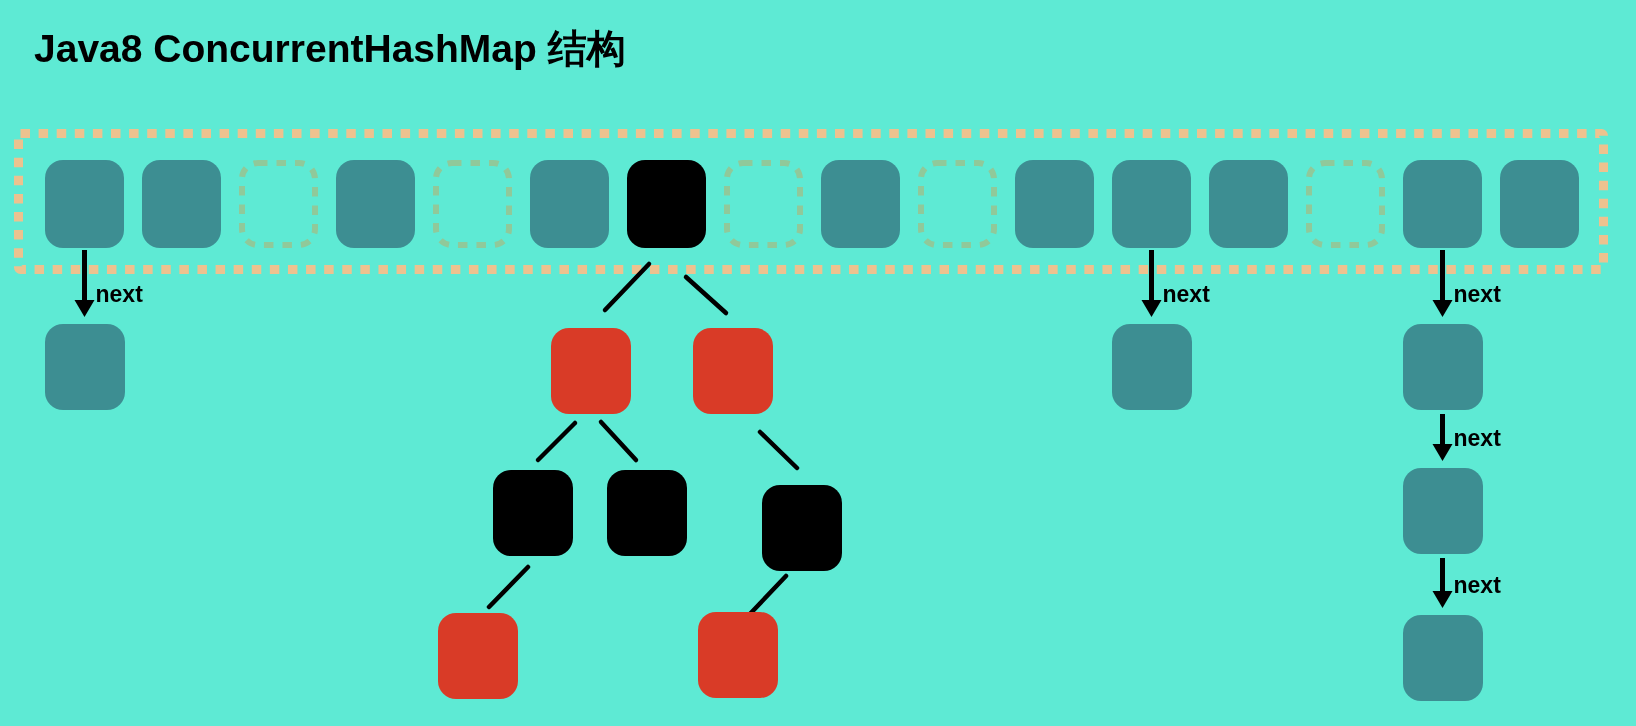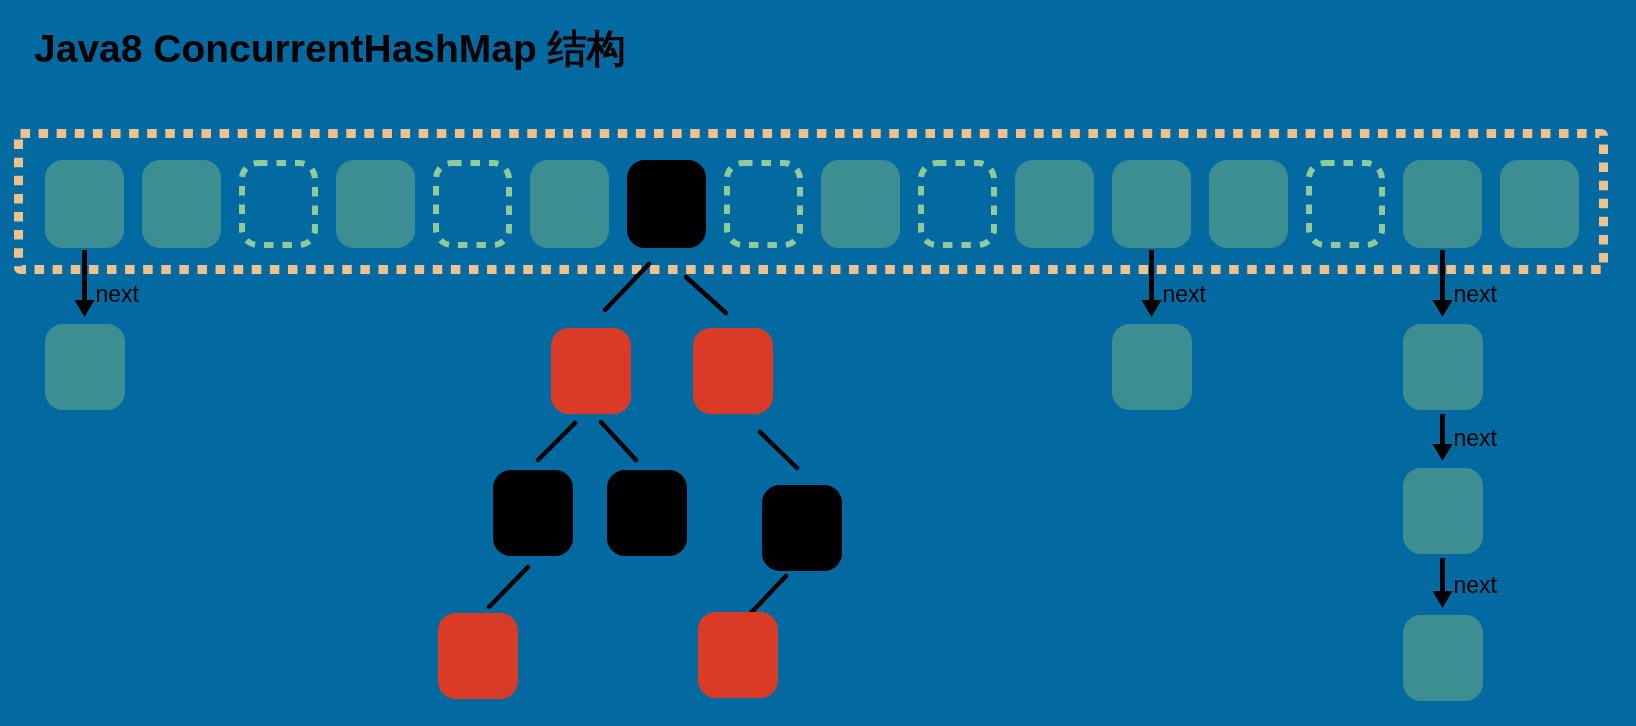--- a/index.html
+++ b/index.html
@@ -1,27 +1,27 @@
 <!DOCTYPE html>
 <html><head>
 <meta charset="utf-8">
 <style>
   html, body { margin:0; padding:0; background:#ffffff; }
   #stage {
-    position:relative; width:1636px; height:726px; background:#0369a1; overflow:hidden;
+    position:relative; width:1636px; height:726px; background:#5eead4; overflow:hidden;
     font-family:"Liberation Sans","DejaVu Sans",sans-serif;
   }
   #title {
     position:absolute; left:34px; top:22px;
     font-size:39px; font-weight:700; color:#000; white-space:nowrap; letter-spacing:0;
   }
   #overlay { position:absolute; left:0; top:0; }
   .cell, .node { position:absolute; border-radius:18px; box-sizing:border-box; }
   .next-label {
-    position:absolute; font-size:23px; font-weight:400; color:#000;
+    position:absolute; font-size:23px; font-weight:700; color:#000;
     line-height:1; white-space:nowrap;
   }
 </style>
 </head>
 <body>
 
 <div id="stage">
   <div id="title">Java8 ConcurrentHashMap 结构</div>
   <svg id="overlay" width="1636" height="726">
       <rect x="18.5" y="133.5" width="1585" height="136" rx="2" fill="none" stroke="#edc28f" stroke-width="9" stroke-dasharray="9.5 8.6"></rect>

